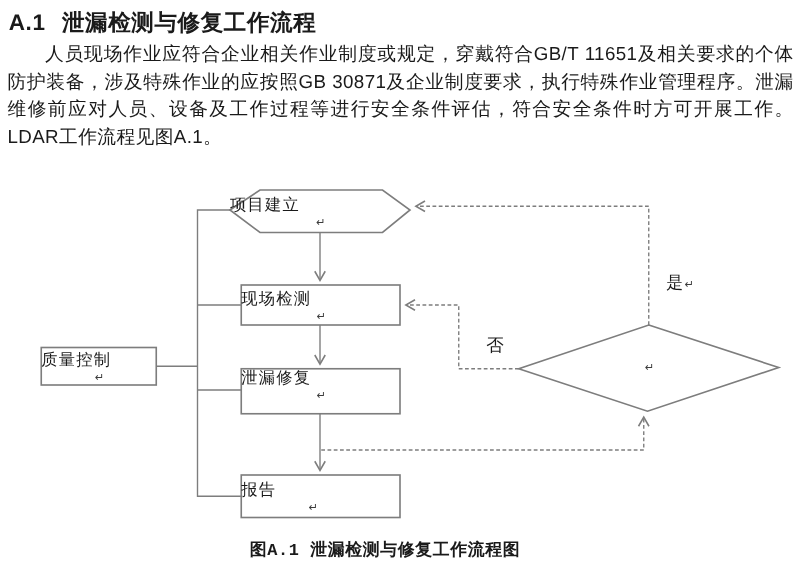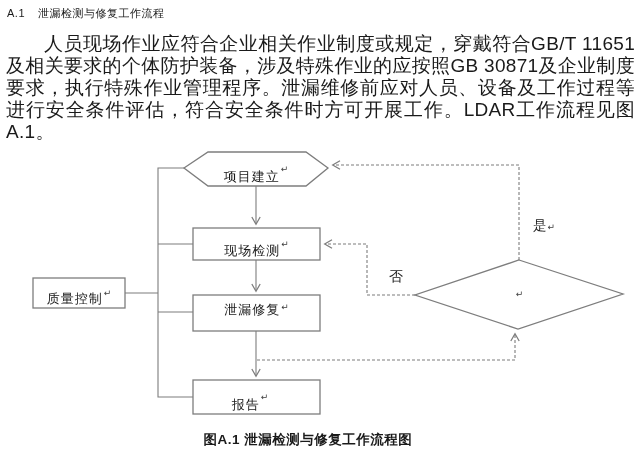--- a/index.html
+++ b/index.html
@@ -1,49 +1,49 @@
 <!DOCTYPE html>
 <html><head>
 <meta charset="utf-8">
 <style>
   html,body { margin:0; padding:0; background:#fff; }
   .page {
     position:relative; width:640px; height:460px; background:#ffffff;
     font-family:"Liberation Sans","DejaVu Sans",sans-serif;
     color:#1a1a1a; overflow:hidden;
   }
-  .heading { position:absolute; left:7px; top:6px; margin:0; font-size:11px; font-weight:400; letter-spacing:0.5px; }
+  .heading { position:absolute; left:7px; top:6px; margin:0; font-size:18px; font-weight:700; letter-spacing:0.5px; }
   .heading .h-num { margin-right:13px; }
   .body-text {
     position:absolute; left:6px; top:33px; width:629px; margin:0;
-    font-size:19px; line-height:22px; text-indent:2em; text-align:justify;
+    font-size:15px; line-height:22px; text-indent:2em; text-align:justify;
     font-weight:400; letter-spacing:0.3px;
   }
   .flowchart { position:absolute; inset:0; }
   .fc-svg { position:absolute; left:0; top:0; width:640px; height:460px; }
   .shape { fill:none; stroke:#7d7d7d; stroke-width:1.3; }
   .conn  { fill:none; stroke:#7d7d7d; stroke-width:1.1; }
   .dash  { stroke-dasharray:3 2; }
   .node-label {
-    position:absolute; display:flex; align-items:flex-end; justify-content:center;
-    font-size:13px; font-weight:500; white-space:nowrap; letter-spacing:1px;
+    position:absolute; display:flex; align-items:flex-start; justify-content:center;
+    font-size:13px; font-weight:500; white-space:nowrap; letter-spacing:1px;flex-direction:column;
   }
   .ret { font-size:9px; font-weight:400; letter-spacing:0; margin-left:1px; color:#3c3c3c; align-self:center; }
   .edge-label { position:absolute; font-size:13.5px; font-weight:500; white-space:nowrap; }
   .lbl-project    { left:184px; top:152px; width:144px; height:34px; }
   .lbl-inspection { left:193px; top:228px; width:127px; height:32px; }
   .lbl-repair     { left:193px; top:295px; width:127px; height:24px; }
   .lbl-report     { left:193px; top:380px; width:114px; height:34px; }
   .lbl-quality    { left:33px;  top:278px; width:92px;  height:30px; }
   .lbl-seal       { left:428px; top:262px; width:182px; height:64px; }
   .lbl-yes { left:533px; top:217px; }
   .lbl-no  { left:389px; top:268px; font-size:14px; }
   .caption {
     position:absolute; left:0; top:431px; width:616px; text-align:center;
-    font-size:13.5px; font-weight:700; letter-spacing:0.5px;
+    font-size:13.5px; font-weight:700; letter-spacing:0.5px;font-family:Liberation Mono, monospace;
   }
 </style>
 </head>
 <body>
 
 <div class="page">
 
   <h1 class="heading"><span class="h-num">A.1</span><span class="h-title">泄漏检测与修复工作流程</span></h1>
 
   <p class="body-text">人员现场作业应符合企业相关作业制度或规定，穿戴符合GB/T 11651及相关要求的个体防护装备，涉及特殊作业的应按照GB 30871及企业制度要求，执行特殊作业管理程序。泄漏维修前应对人员、设备及工作过程等进行安全条件评估，符合安全条件时方可开展工作。LDAR工作流程见图A.1。</p>

